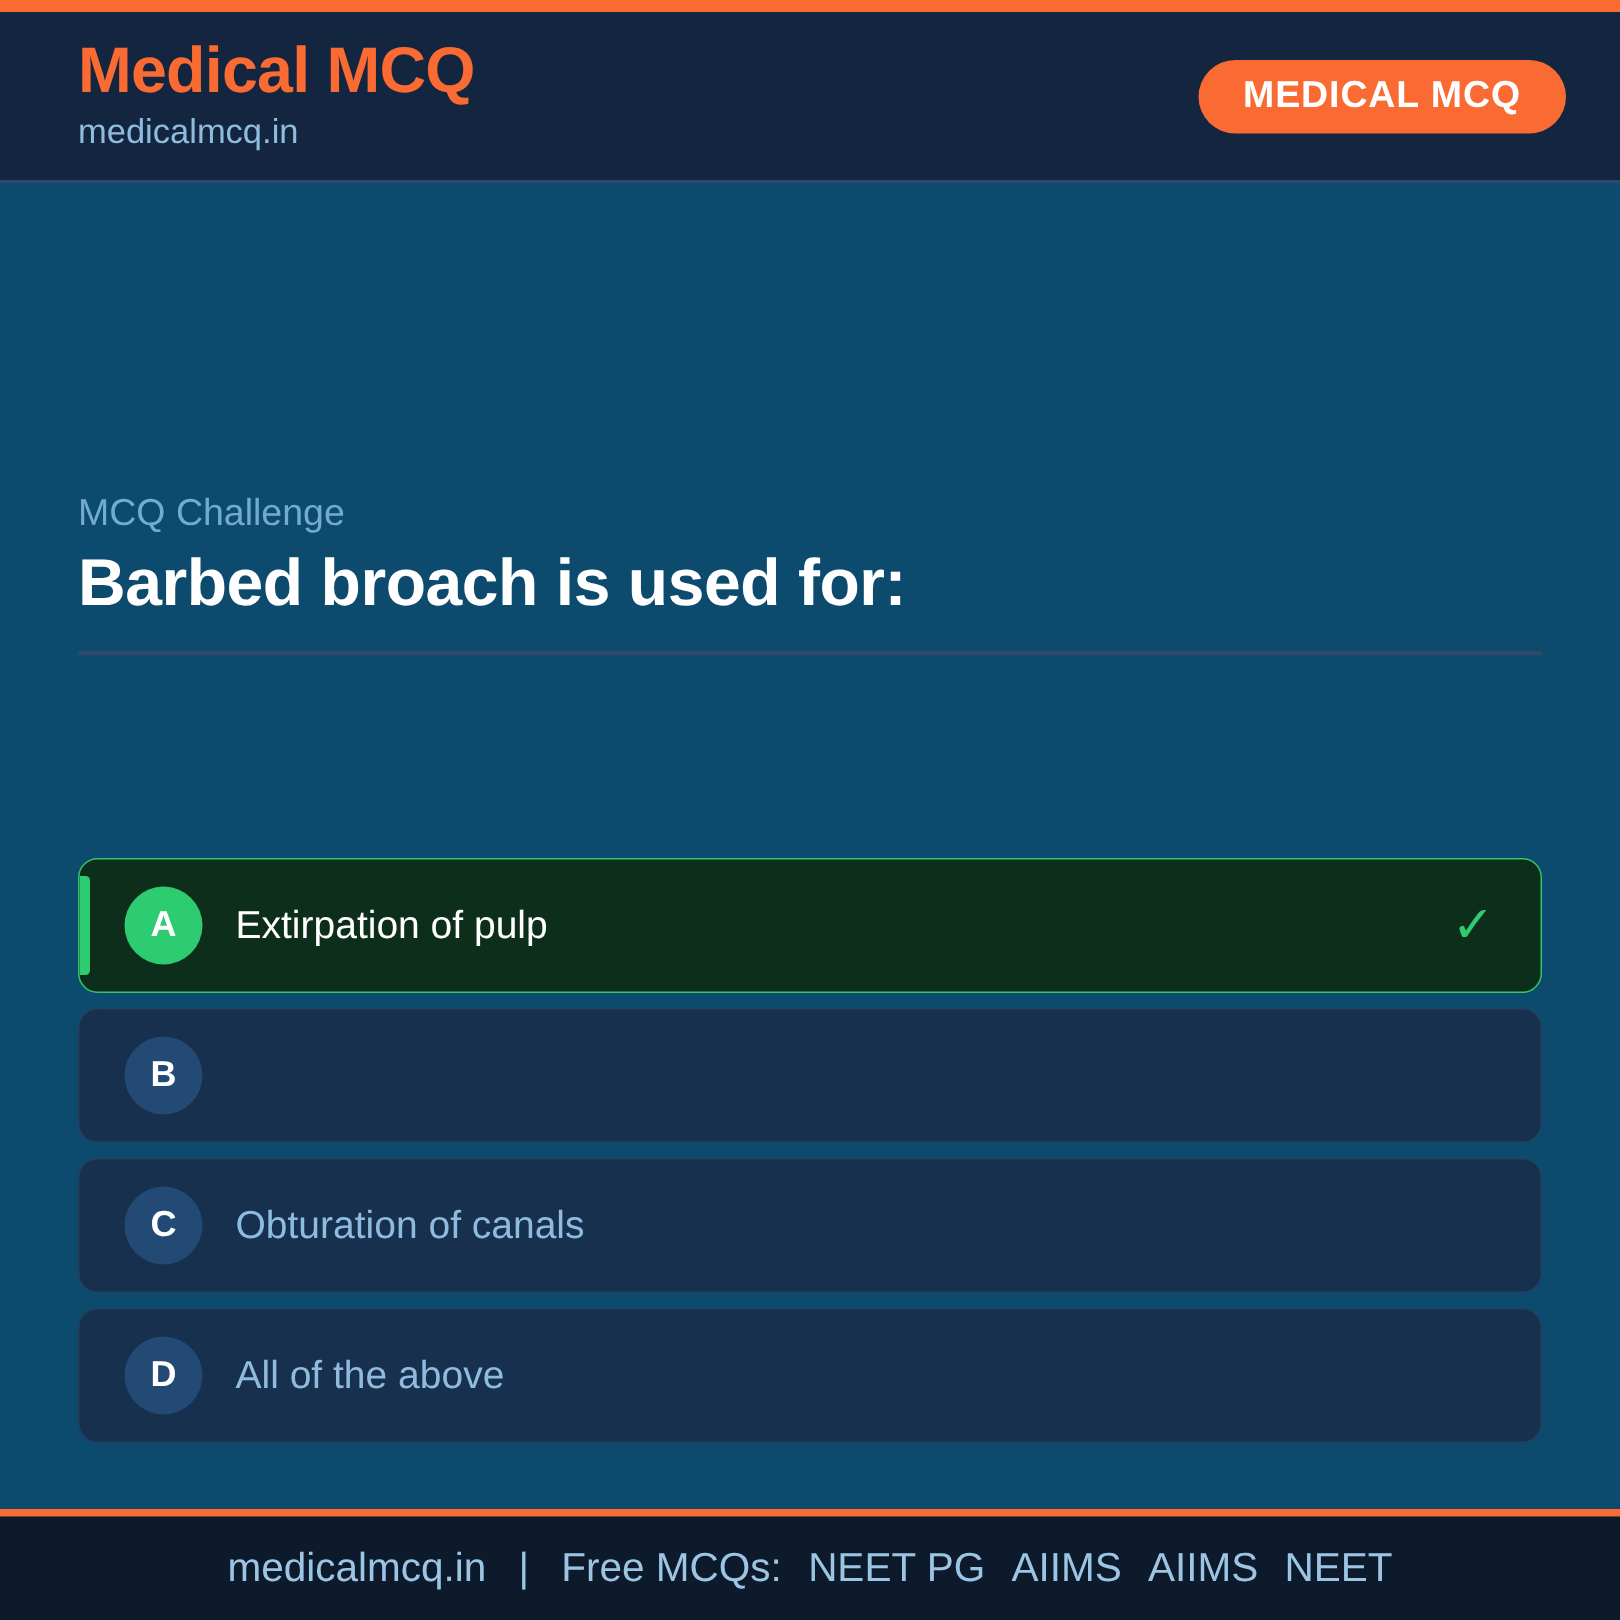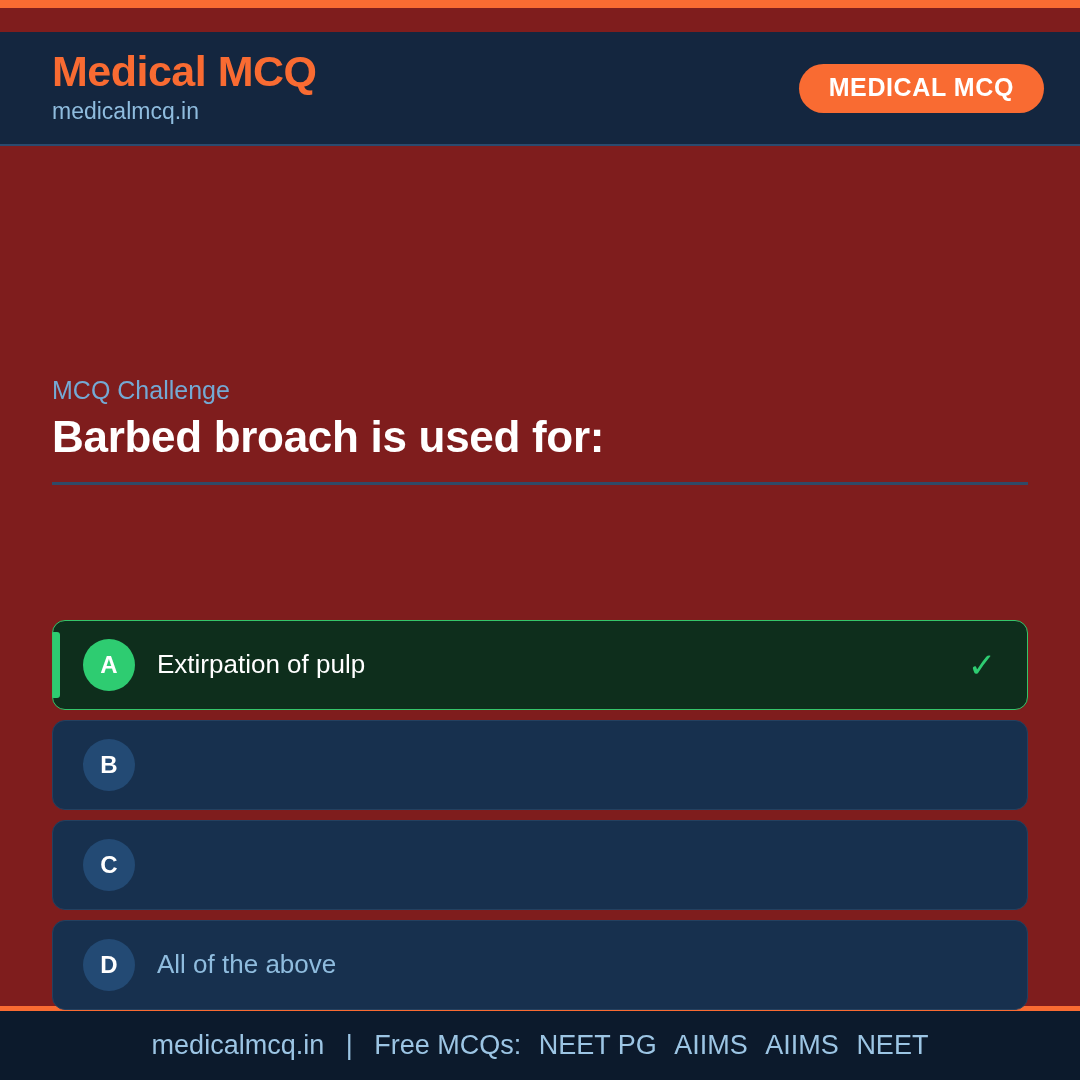--- a/index.html
+++ b/index.html
@@ -15,22 +15,21 @@
     position: relative;
   }
 
   
   .page {
     width: 1080px;
     height: 1080px;
     display: flex;
     flex-direction: column;
     position: relative;
-    background: #7f1d1d;
-    gap: 24px;
+    background: #0c4a6e;
   }
 
   
   .top-accent {
     height: 8px;
     width: 100%;
     background: #f96b32;
     flex: none;
   }
 
@@ -244,20 +243,21 @@
           <div class="badge">A</div>
           <div class="opt-text">Extirpation of pulp</div>
           <div class="opt-mark">✓</div>
         </div>
         <div class="option">
           <div class="badge">B</div>
           <div class="opt-mark"></div>
         </div>
         <div class="option">
           <div class="badge">C</div>
+          <div class="opt-text">Obturation of canals</div>
           <div class="opt-mark"></div>
         </div>
         <div class="option">
           <div class="badge">D</div>
           <div class="opt-text">All of the above</div>
           <div class="opt-mark"></div>
         </div>
       </div>
 
   </div>

